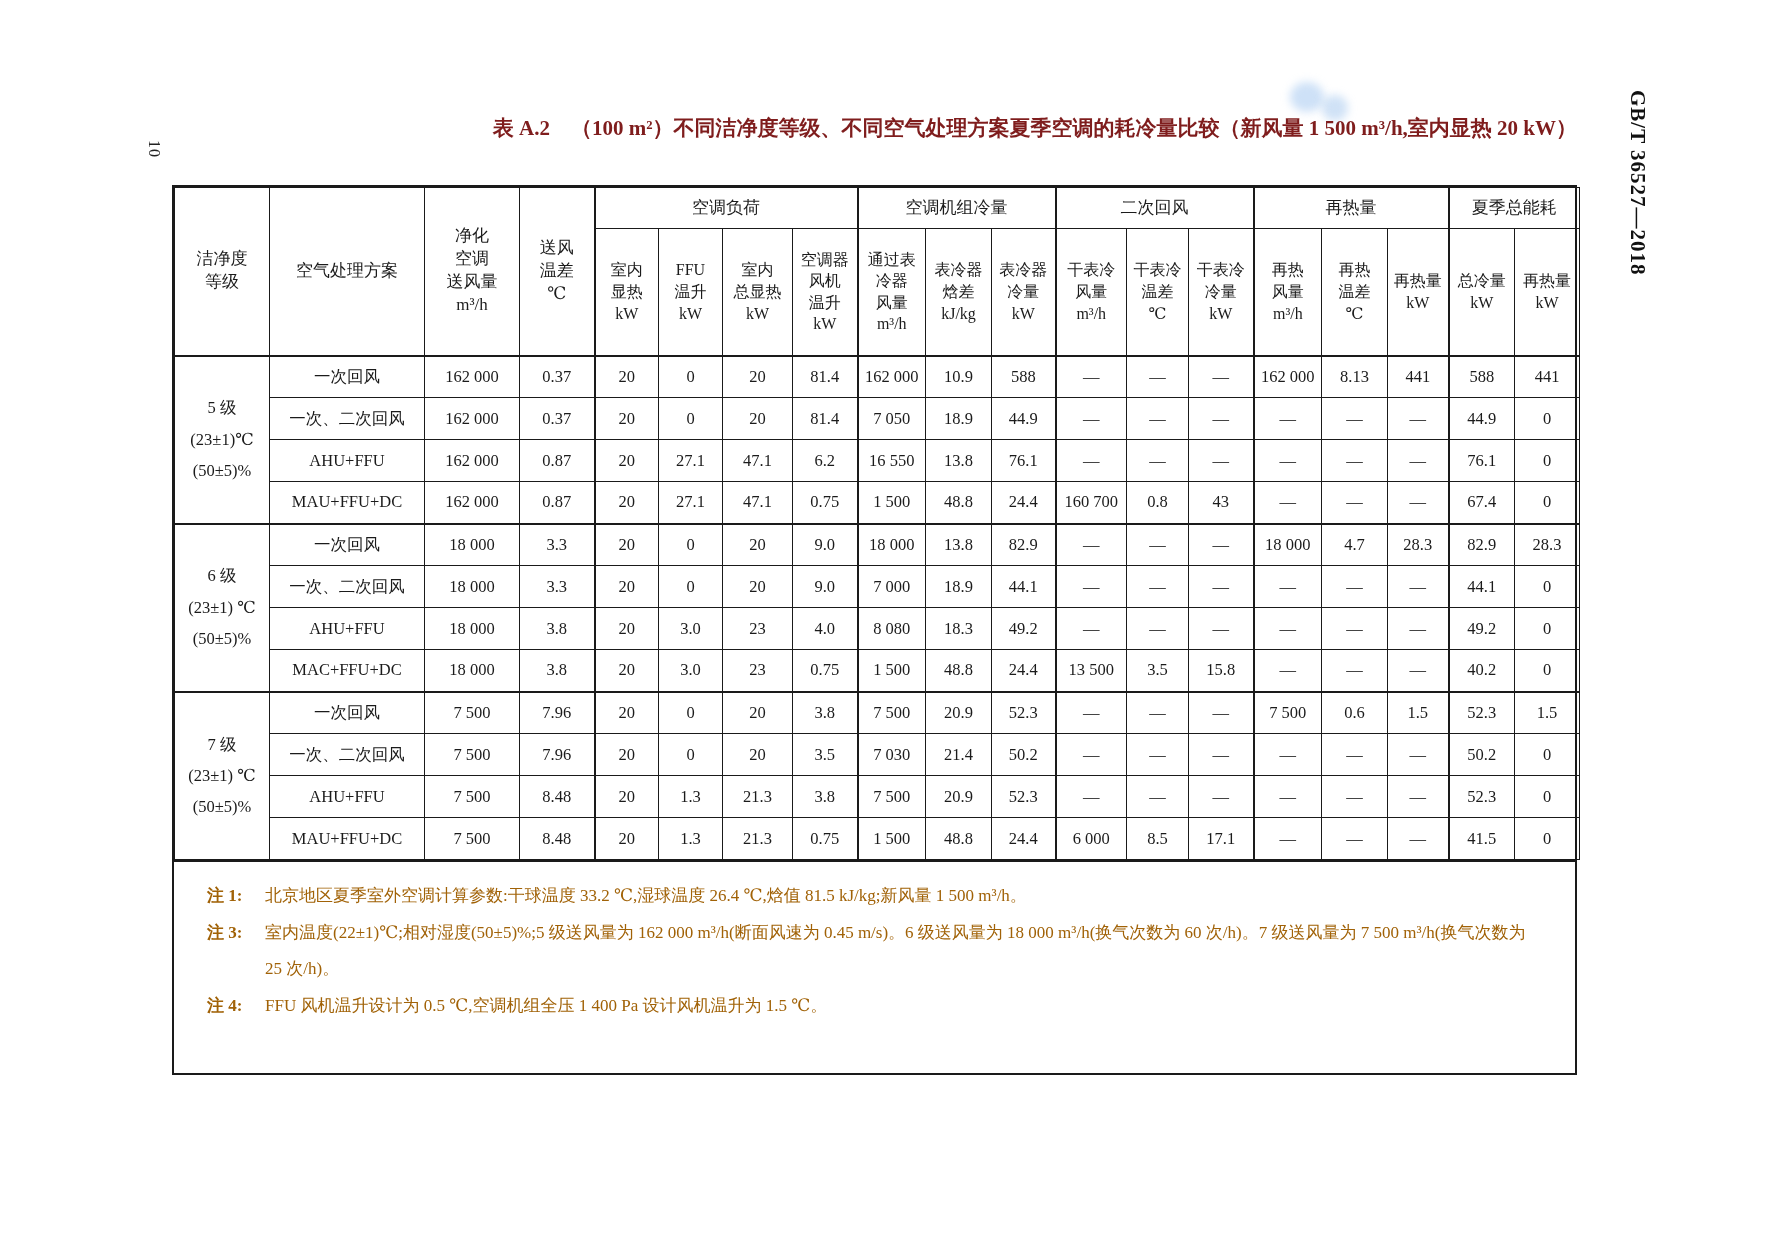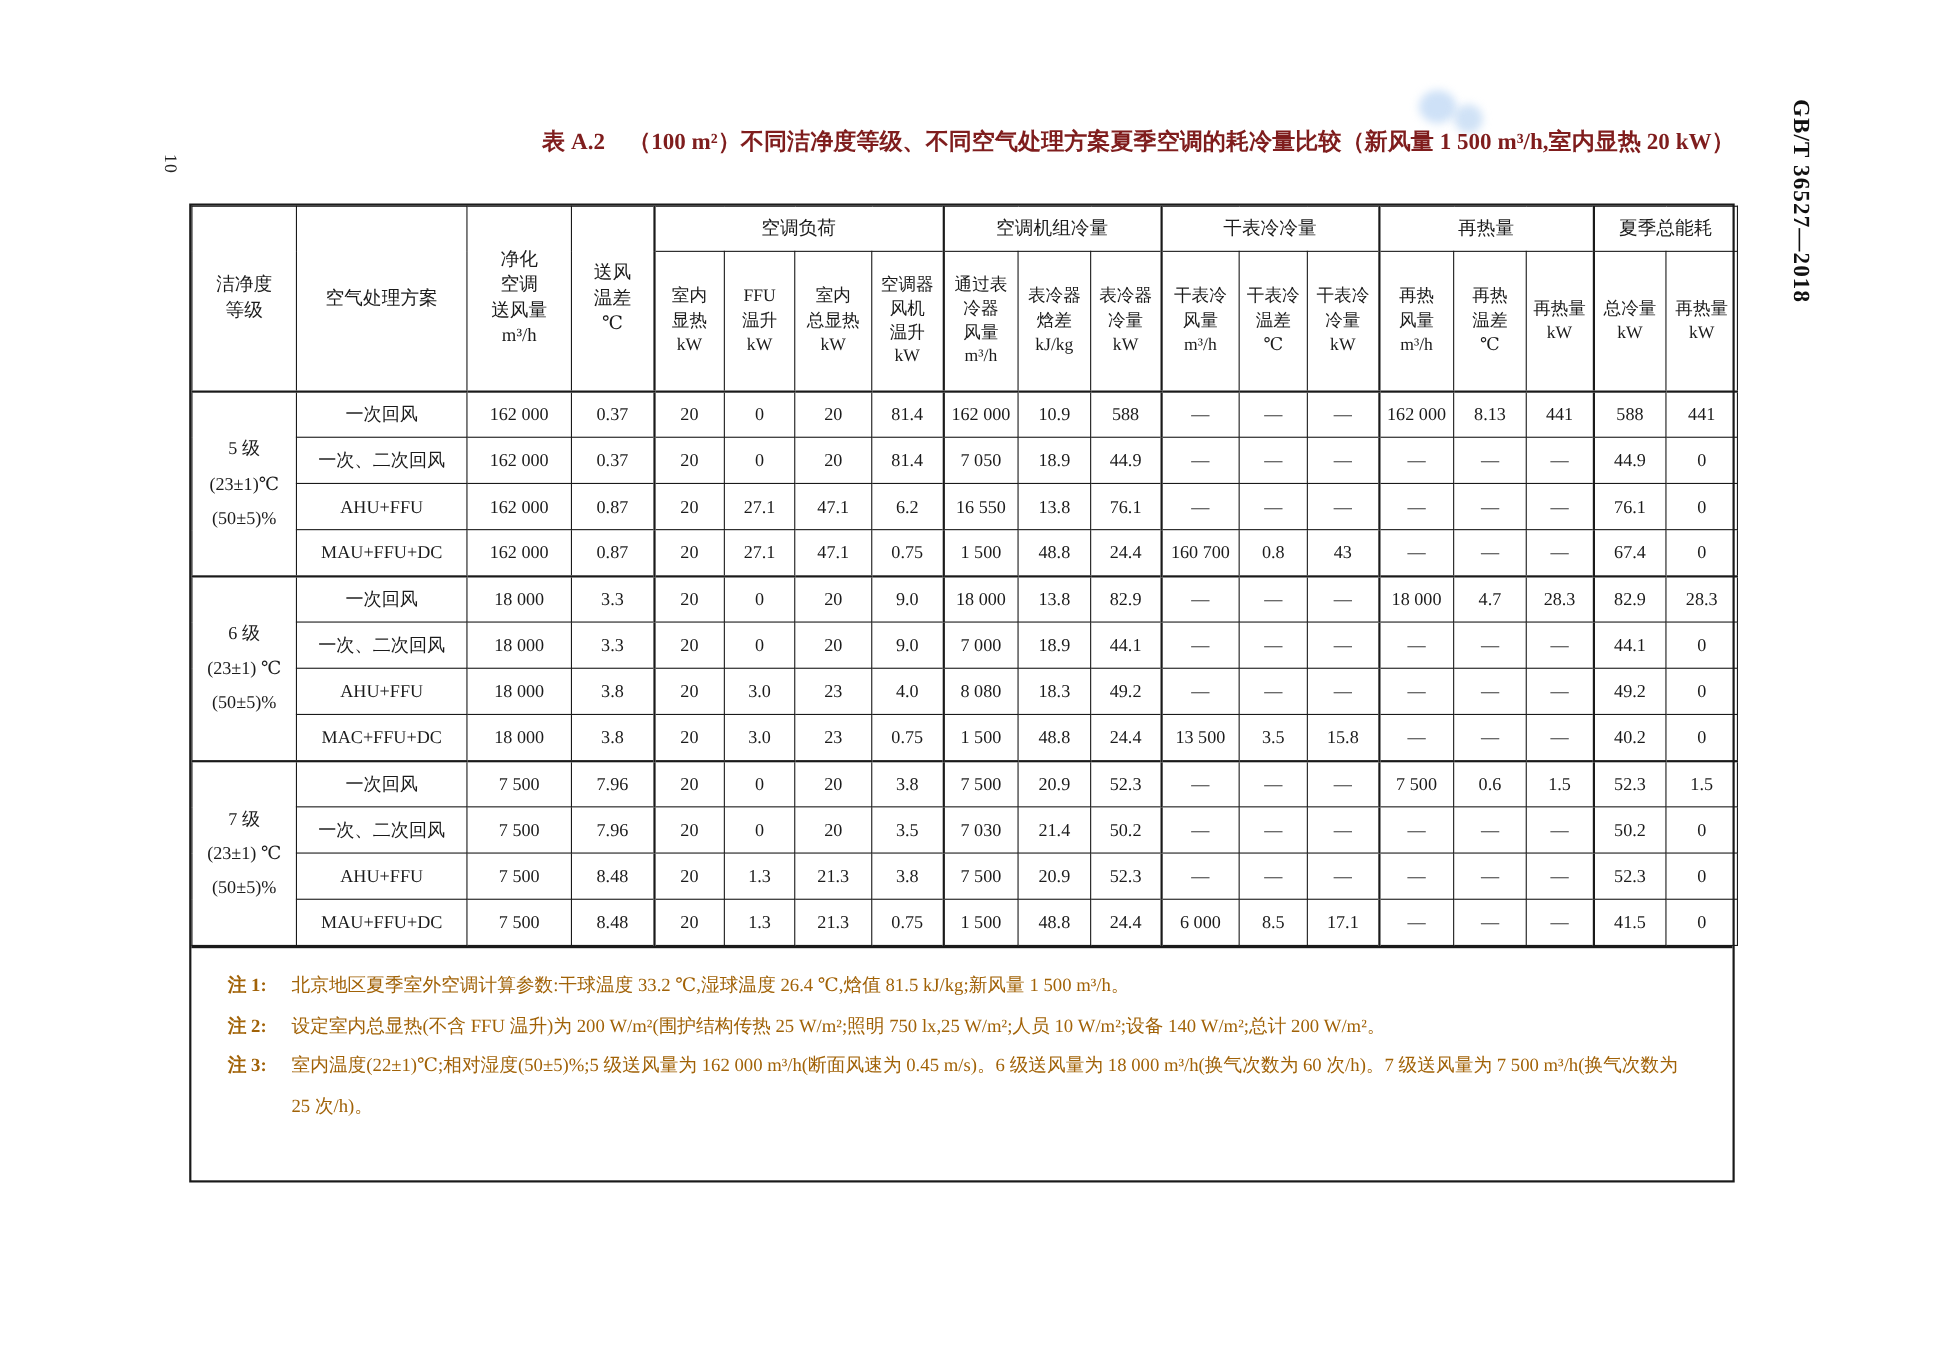--- a/index.html
+++ b/index.html
@@ -99,21 +99,21 @@
           <th rowspan="2" class="span2">空气处理方案</th>
           <th rowspan="2" class="span2">净化
 空调
 送风量
 m³/h</th>
           <th rowspan="2" class="span2">送风
 温差
 ℃</th>
           <th colspan="4" class="gs">空调负荷</th>
           <th colspan="3" class="gs">空调机组冷量</th>
-          <th colspan="3" class="gs">干表冷冷量</th>
+          <th colspan="3" class="gs">二次回风</th>
           <th colspan="3" class="gs">再热量</th>
           <th colspan="2" class="gs">夏季总能耗</th>
         </tr>
         <tr class="leafrow" id="leaf-row">
             <th class="gs">室内
 显热
 kW</th>
             <th>FFU
 温升
 kW</th>
@@ -409,23 +409,23 @@
           </tr>
         </tbody>
     </table>
 
     <div class="notes" id="notes">
         <div class="note">
           <span class="note-label">注 1:</span>
           <span class="note-text">北京地区夏季室外空调计算参数:干球温度 33.2 ℃,湿球温度 26.4 ℃,焓值 81.5 kJ/kg;新风量 1 500 m³/h。</span>
         </div>
         <div class="note">
-          <span class="note-label">注 2:</span>
-          <span class="note-text">设定室内总显热(不含 FFU 温升)为 200 W/m²(围护结构传热 25 W/m²;照明 750 lx,25 W/m²;人员 10 W/m²;设备 140 W/m²;总计 200 W/m²。</span>
-        </div>
-        <div class="note">
           <span class="note-label">注 3:</span>
           <span class="note-text">室内温度(22±1)℃;相对湿度(50±5)%;5 级送风量为 162 000 m³/h(断面风速为 0.45 m/s)。6 级送风量为 18 000 m³/h(换气次数为 60 次/h)。7 级送风量为 7 500 m³/h(换气次数为 25 次/h)。</span>
         </div>
+        <div class="note">
+          <span class="note-label">注 4:</span>
+          <span class="note-text">FFU 风机温升设计为 0.5 ℃,空调机组全压 1 400 Pa 设计风机温升为 1.5 ℃。</span>
+        </div>
       </div>
   </div>
 
 </div>
 
 </body></html>

